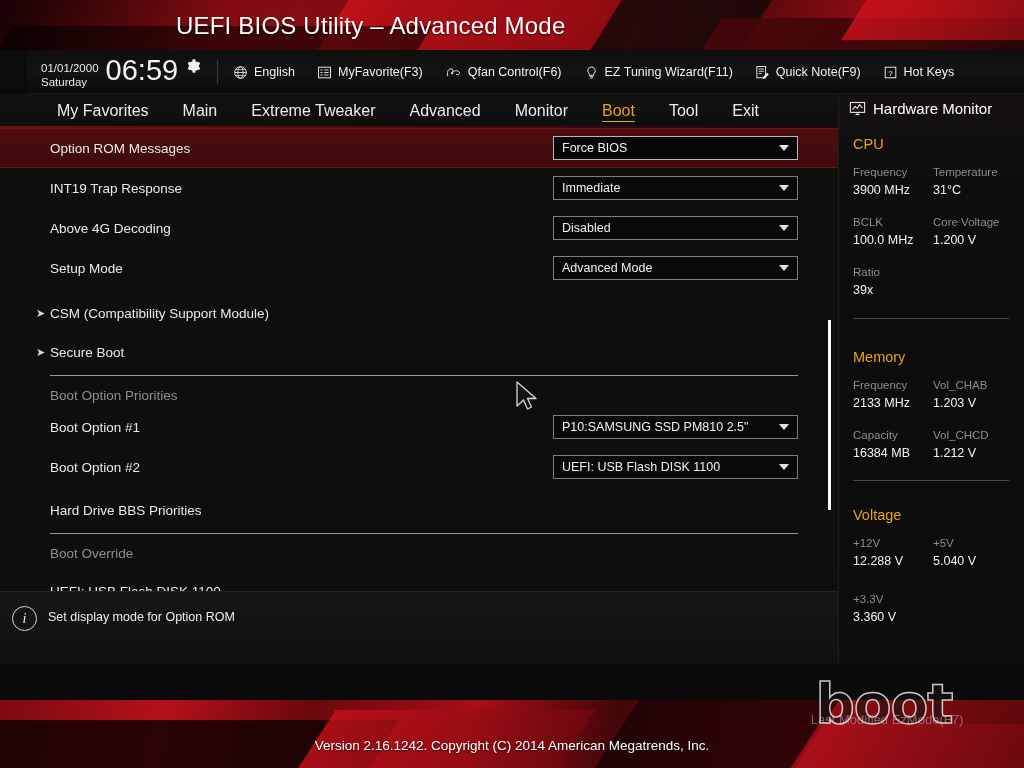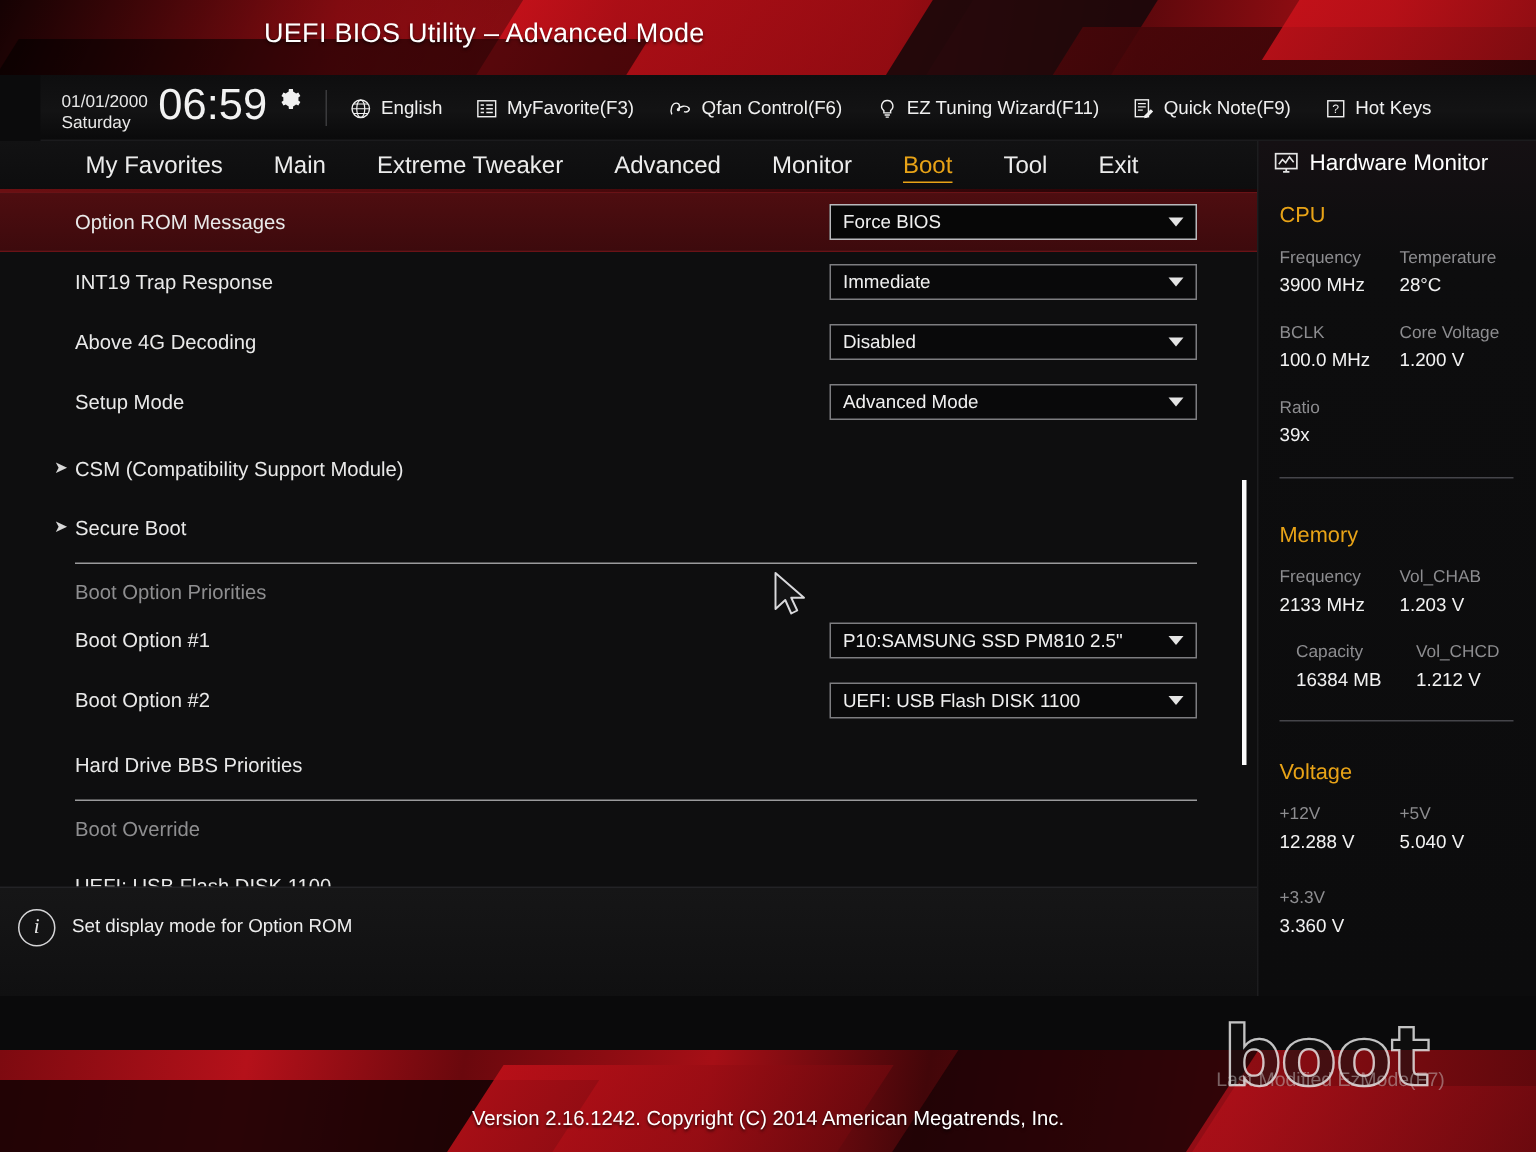--- a/index.html
+++ b/index.html
@@ -28,21 +28,21 @@
 
   .rog-logo { position:absolute; left:16px; top:8px; display:flex; align-items:center; gap:9px; }
   .rog-eye { width:54px; height:32px; }
   .rog-text { display:flex; flex-direction:column; line-height:1.08; }
   .rog-text span {
     font-family:"Liberation Sans", sans-serif;
     font-size:11.5px; font-weight:bold; color:#fff; letter-spacing:1.6px;
   }
   .hdr-title {
     position:absolute; left:176px; top:12px;
-    font-size:18px; color:#fff; font-weight:normal; letter-spacing:.2px;
+    font-size:24px; color:#fff; font-weight:normal; letter-spacing:.2px;
     text-shadow:0 1px 2px rgba(0,0,0,.6);
   }
 
   
   .toolbar {
     position:absolute; left:0; top:50px; width:1024px; height:44px;
     background:linear-gradient(180deg,#0e0e0f 0%,#131314 55%,#0a0a0b 100%);
     border-bottom:1px solid #1b1b1d;
     margin-left:27px;
   }
@@ -388,21 +388,21 @@
 
     <div class="hw-sect" style="top:42px;">CPU</div>
     <div class="hw-grid" style="top:70px;">
       <div class="hw-pair">
         <div class="hw-cell">
           <div class="hw-k">Frequency</div>
           <div class="hw-v">3900 MHz</div>
         </div>
         <div class="hw-cell">
           <div class="hw-k">Temperature</div>
-          <div class="hw-v">28°C</div>
+          <div class="hw-v">31°C</div>
         </div>
       </div>
     </div>
     <div class="hw-grid" style="top:120px;">
       <div class="hw-pair">
         <div class="hw-cell">
           <div class="hw-k">BCLK</div>
           <div class="hw-v">100.0 MHz</div>
         </div>
         <div class="hw-cell">
@@ -428,21 +428,21 @@
         <div class="hw-cell">
           <div class="hw-k">Frequency</div>
           <div class="hw-v">2133 MHz</div>
         </div>
         <div class="hw-cell">
           <div class="hw-k">Vol_CHAB</div>
           <div class="hw-v">1.203 V</div>
         </div>
       </div>
     </div>
-    <div class="hw-grid" style="top:333px;margin-left:11px;">
+    <div class="hw-grid" style="top:333px;">
       <div class="hw-pair">
         <div class="hw-cell">
           <div class="hw-k">Capacity</div>
           <div class="hw-v">16384 MB</div>
         </div>
         <div class="hw-cell">
           <div class="hw-k">Vol_CHCD</div>
           <div class="hw-v">1.212 V</div>
         </div>
       </div>

